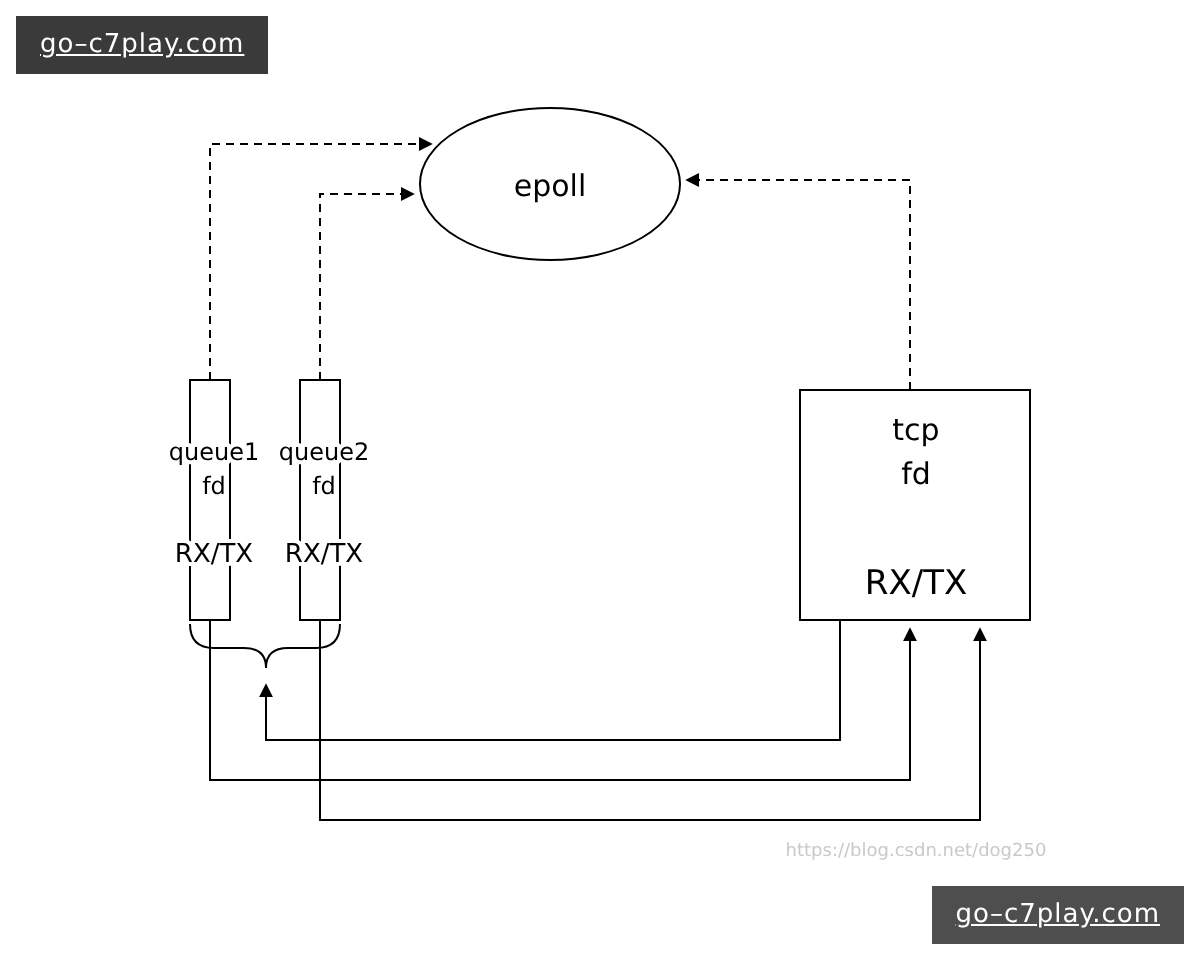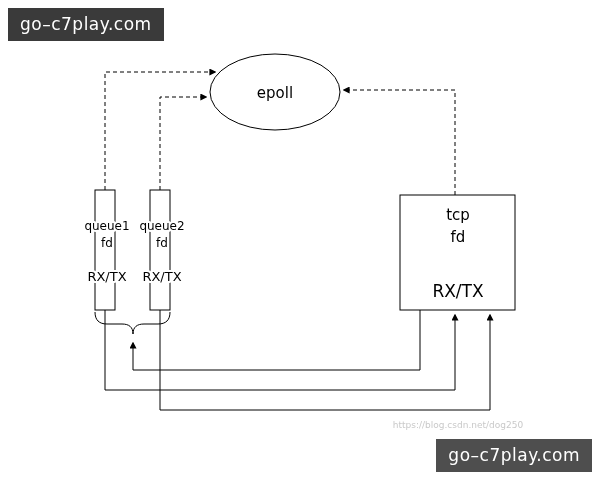--- a/index.html
+++ b/index.html
@@ -8,25 +8,26 @@
   .stage {
     position: relative;
     width: 600px;
     height: 480px;
     background: #ffffff;
     overflow: hidden;
   }
   .banner {
     position: absolute;
     color: #ffffff;
-    font-size: 17px;
+    font-size: 13px;
     line-height: 1;
     padding: 8px 12px;
     letter-spacing: 0.5px;
     white-space: nowrap;
+    text-decoration: underline;
   }
   .banner-top    { left: 8px;  top: 8px;    background: #3a3a3a; }
   .banner-bottom { right: 8px; bottom: 8px; background: #4e4e4e; }
   svg.diagram { position: absolute; left: 0; top: 0; }
   svg text {
     font-family: "DejaVu Sans", sans-serif;
     fill: #000000;
   }
   .halo {
     paint-order: stroke;

